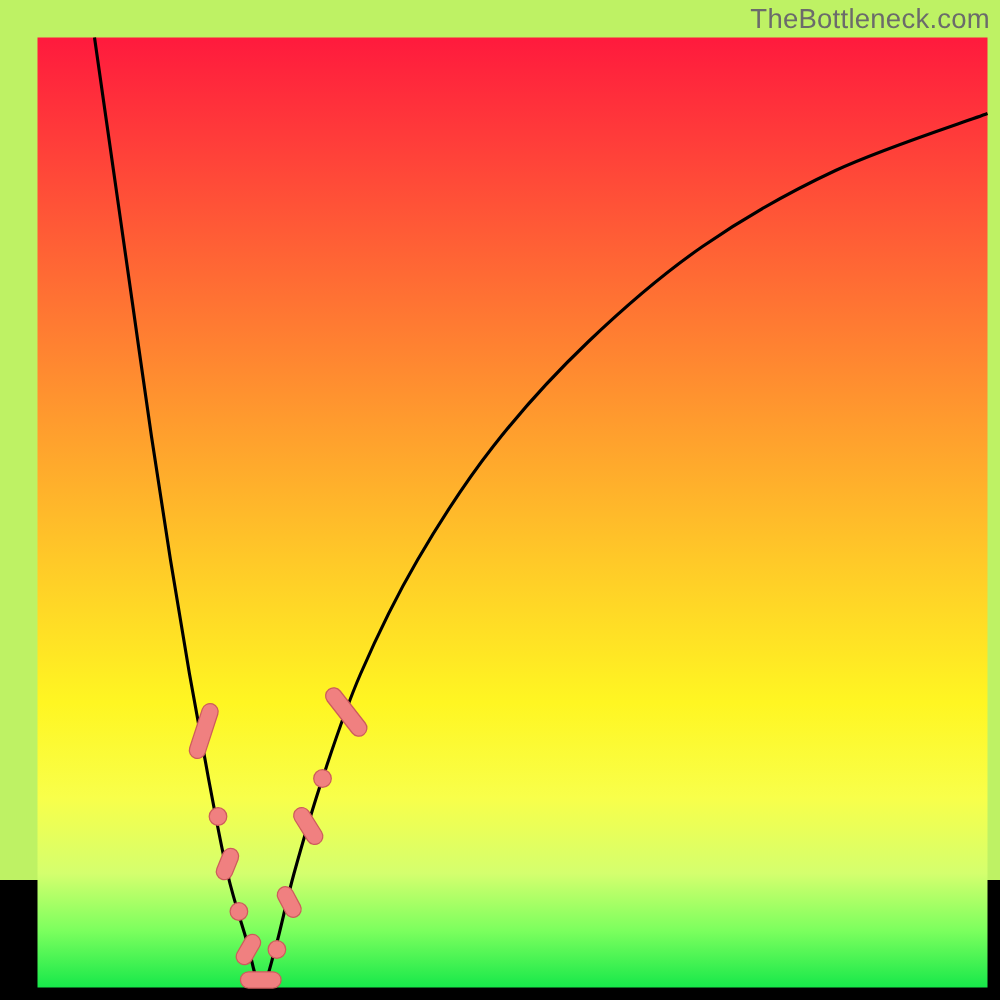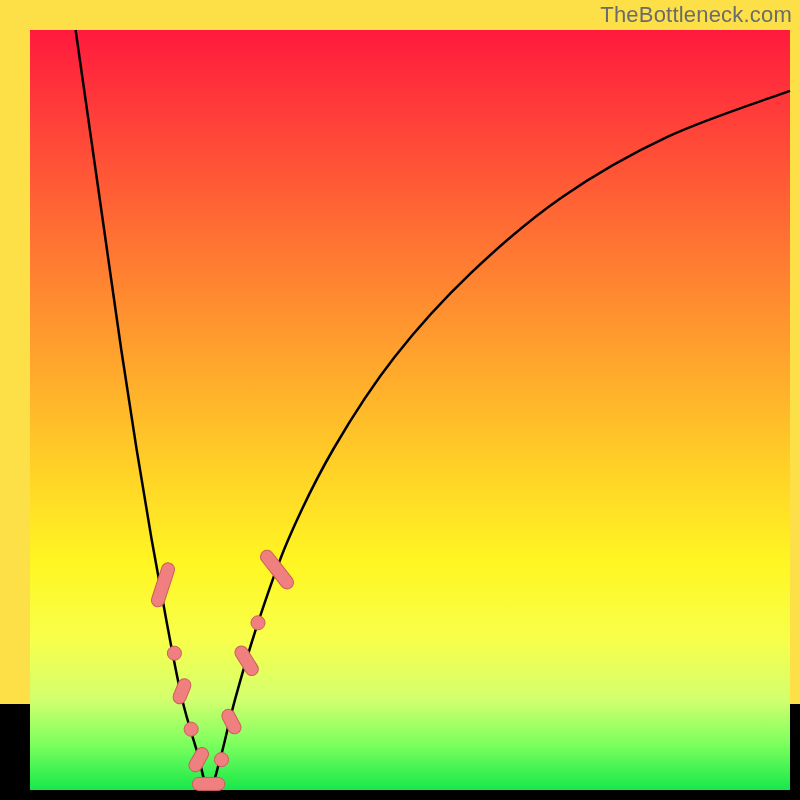--- a/index.html
+++ b/index.html
@@ -8,21 +8,21 @@
     width: 800px;
     height: 800px;
     background: #000;
     overflow: hidden;
     font-family: Arial, Helvetica, sans-serif;
   }
   .frame {
     position: relative;
     width: 800px;
     height: 704px;
-    background: #fde047;
+    background: #bef264;
   }
   .plot-area {
     position: absolute;
     left: 30px;
     top: 30px;
     width: 760px;
     height: 760px;
     
     background: linear-gradient(to bottom,
       #ff1a3d 0%,

